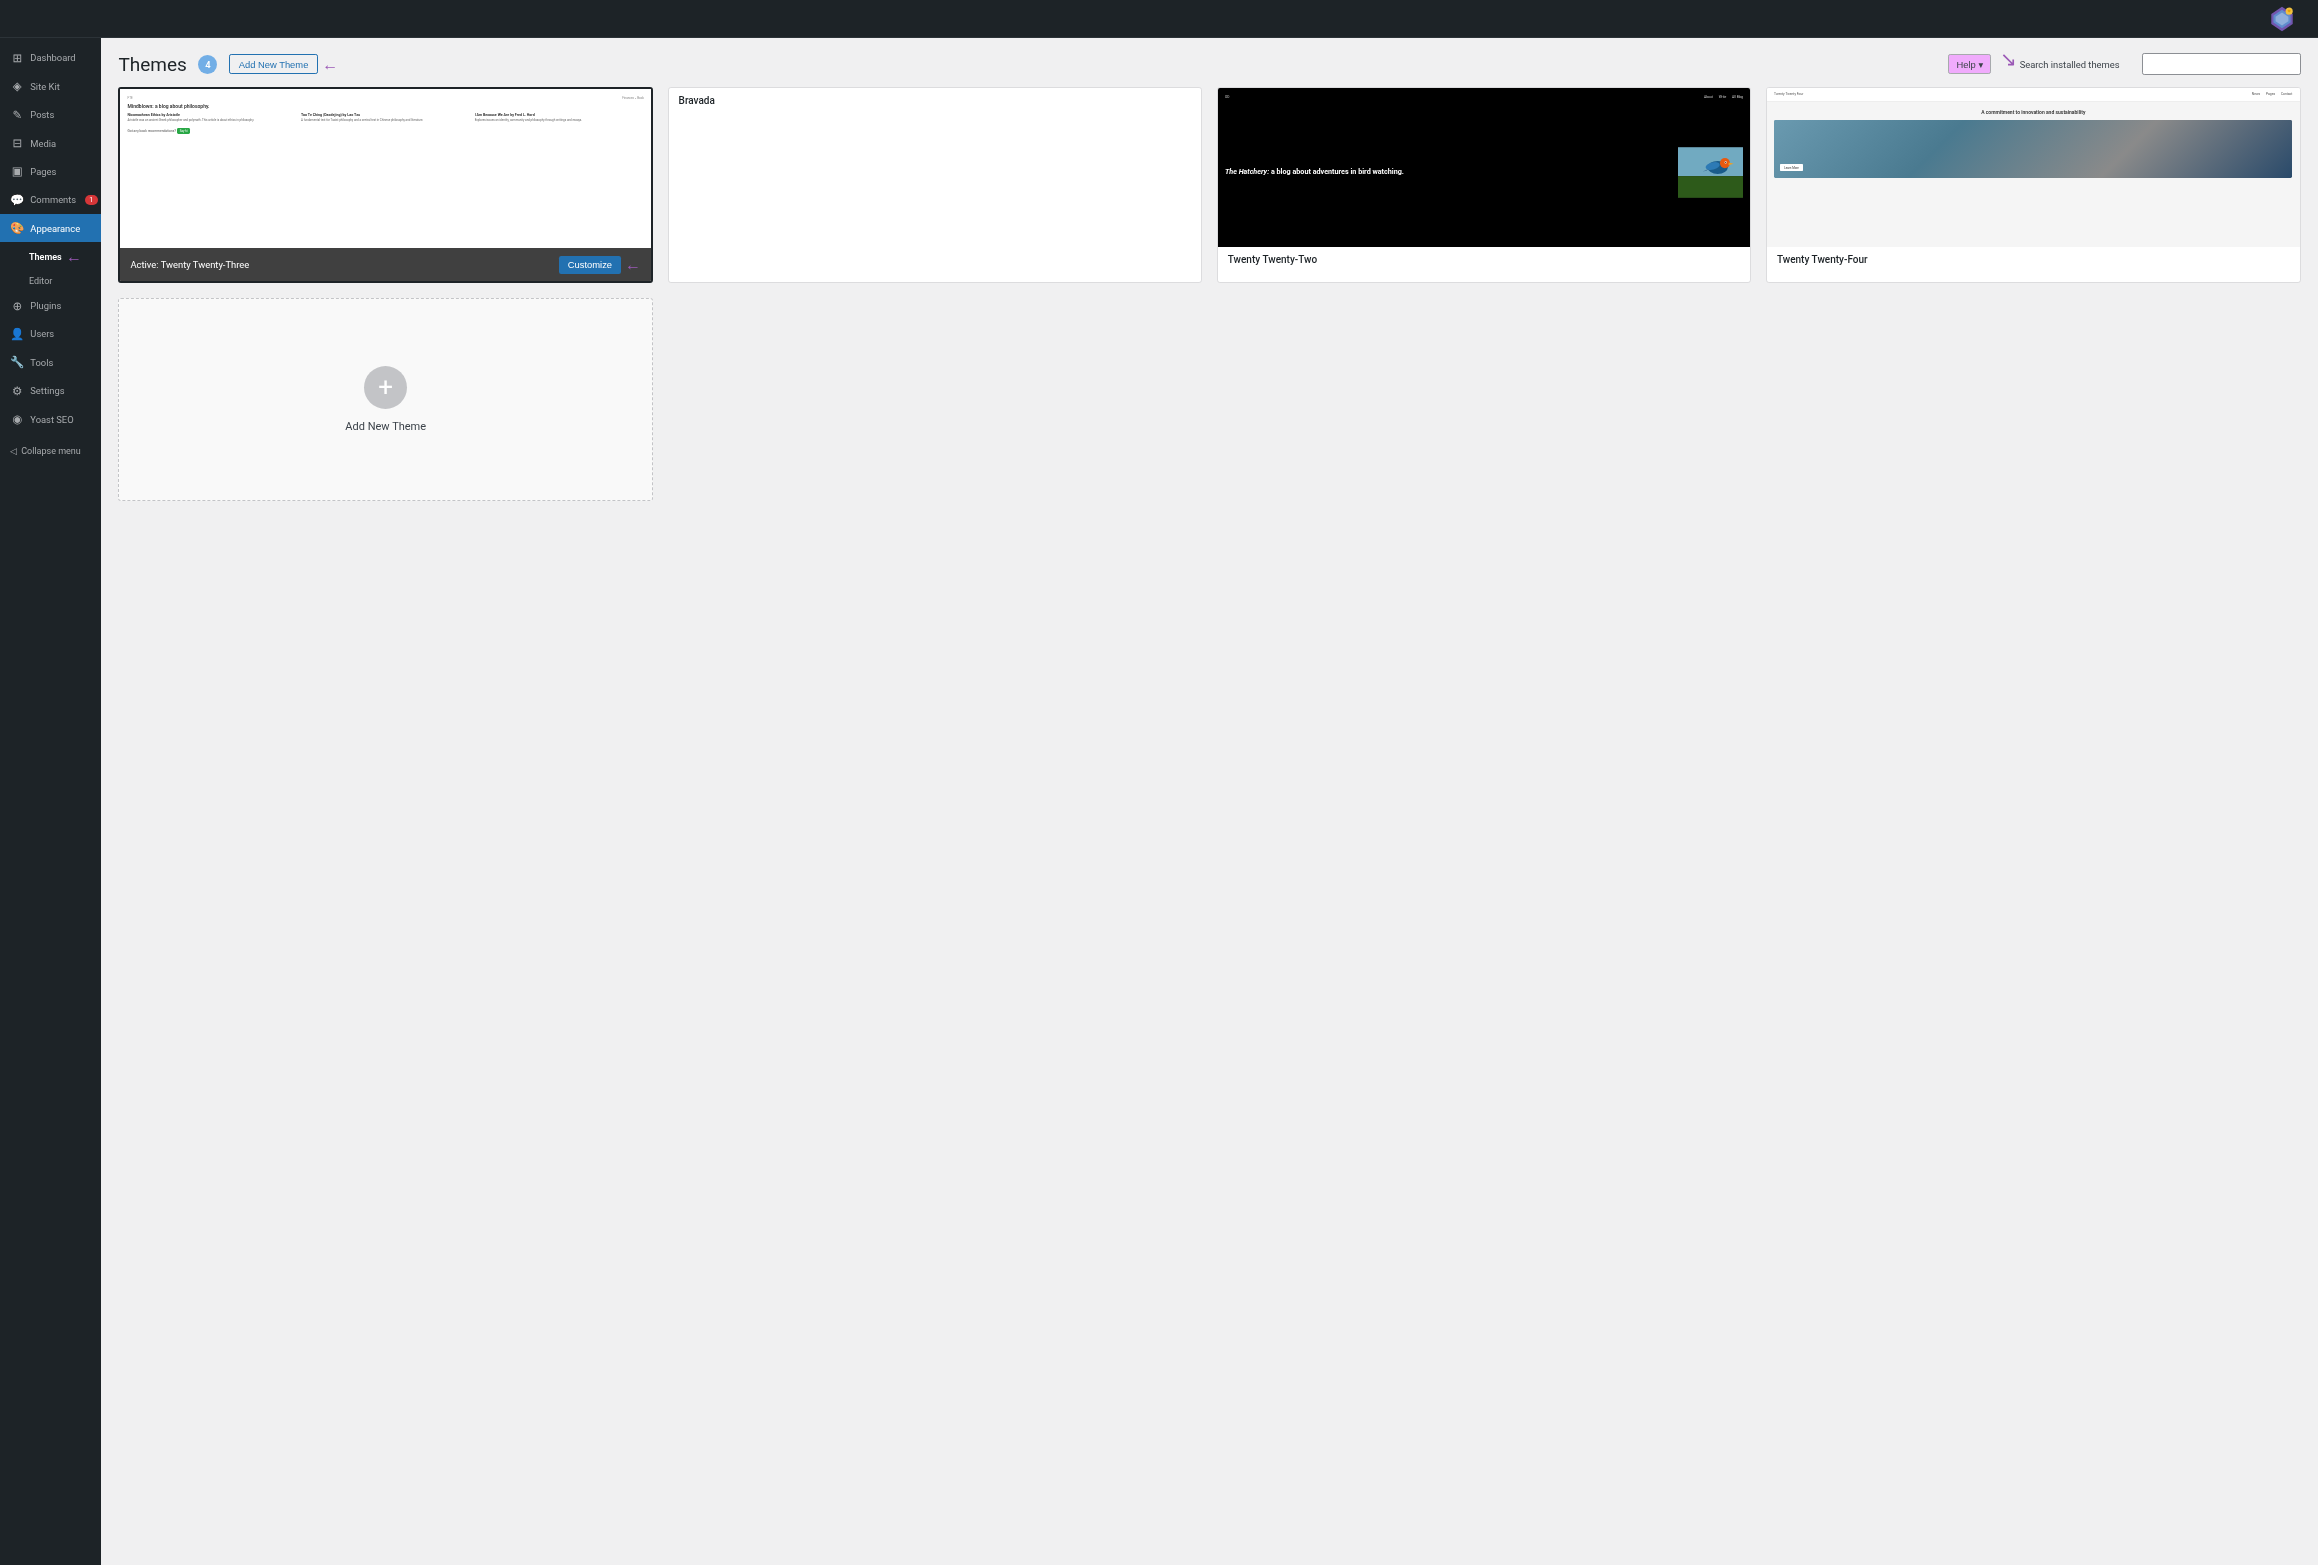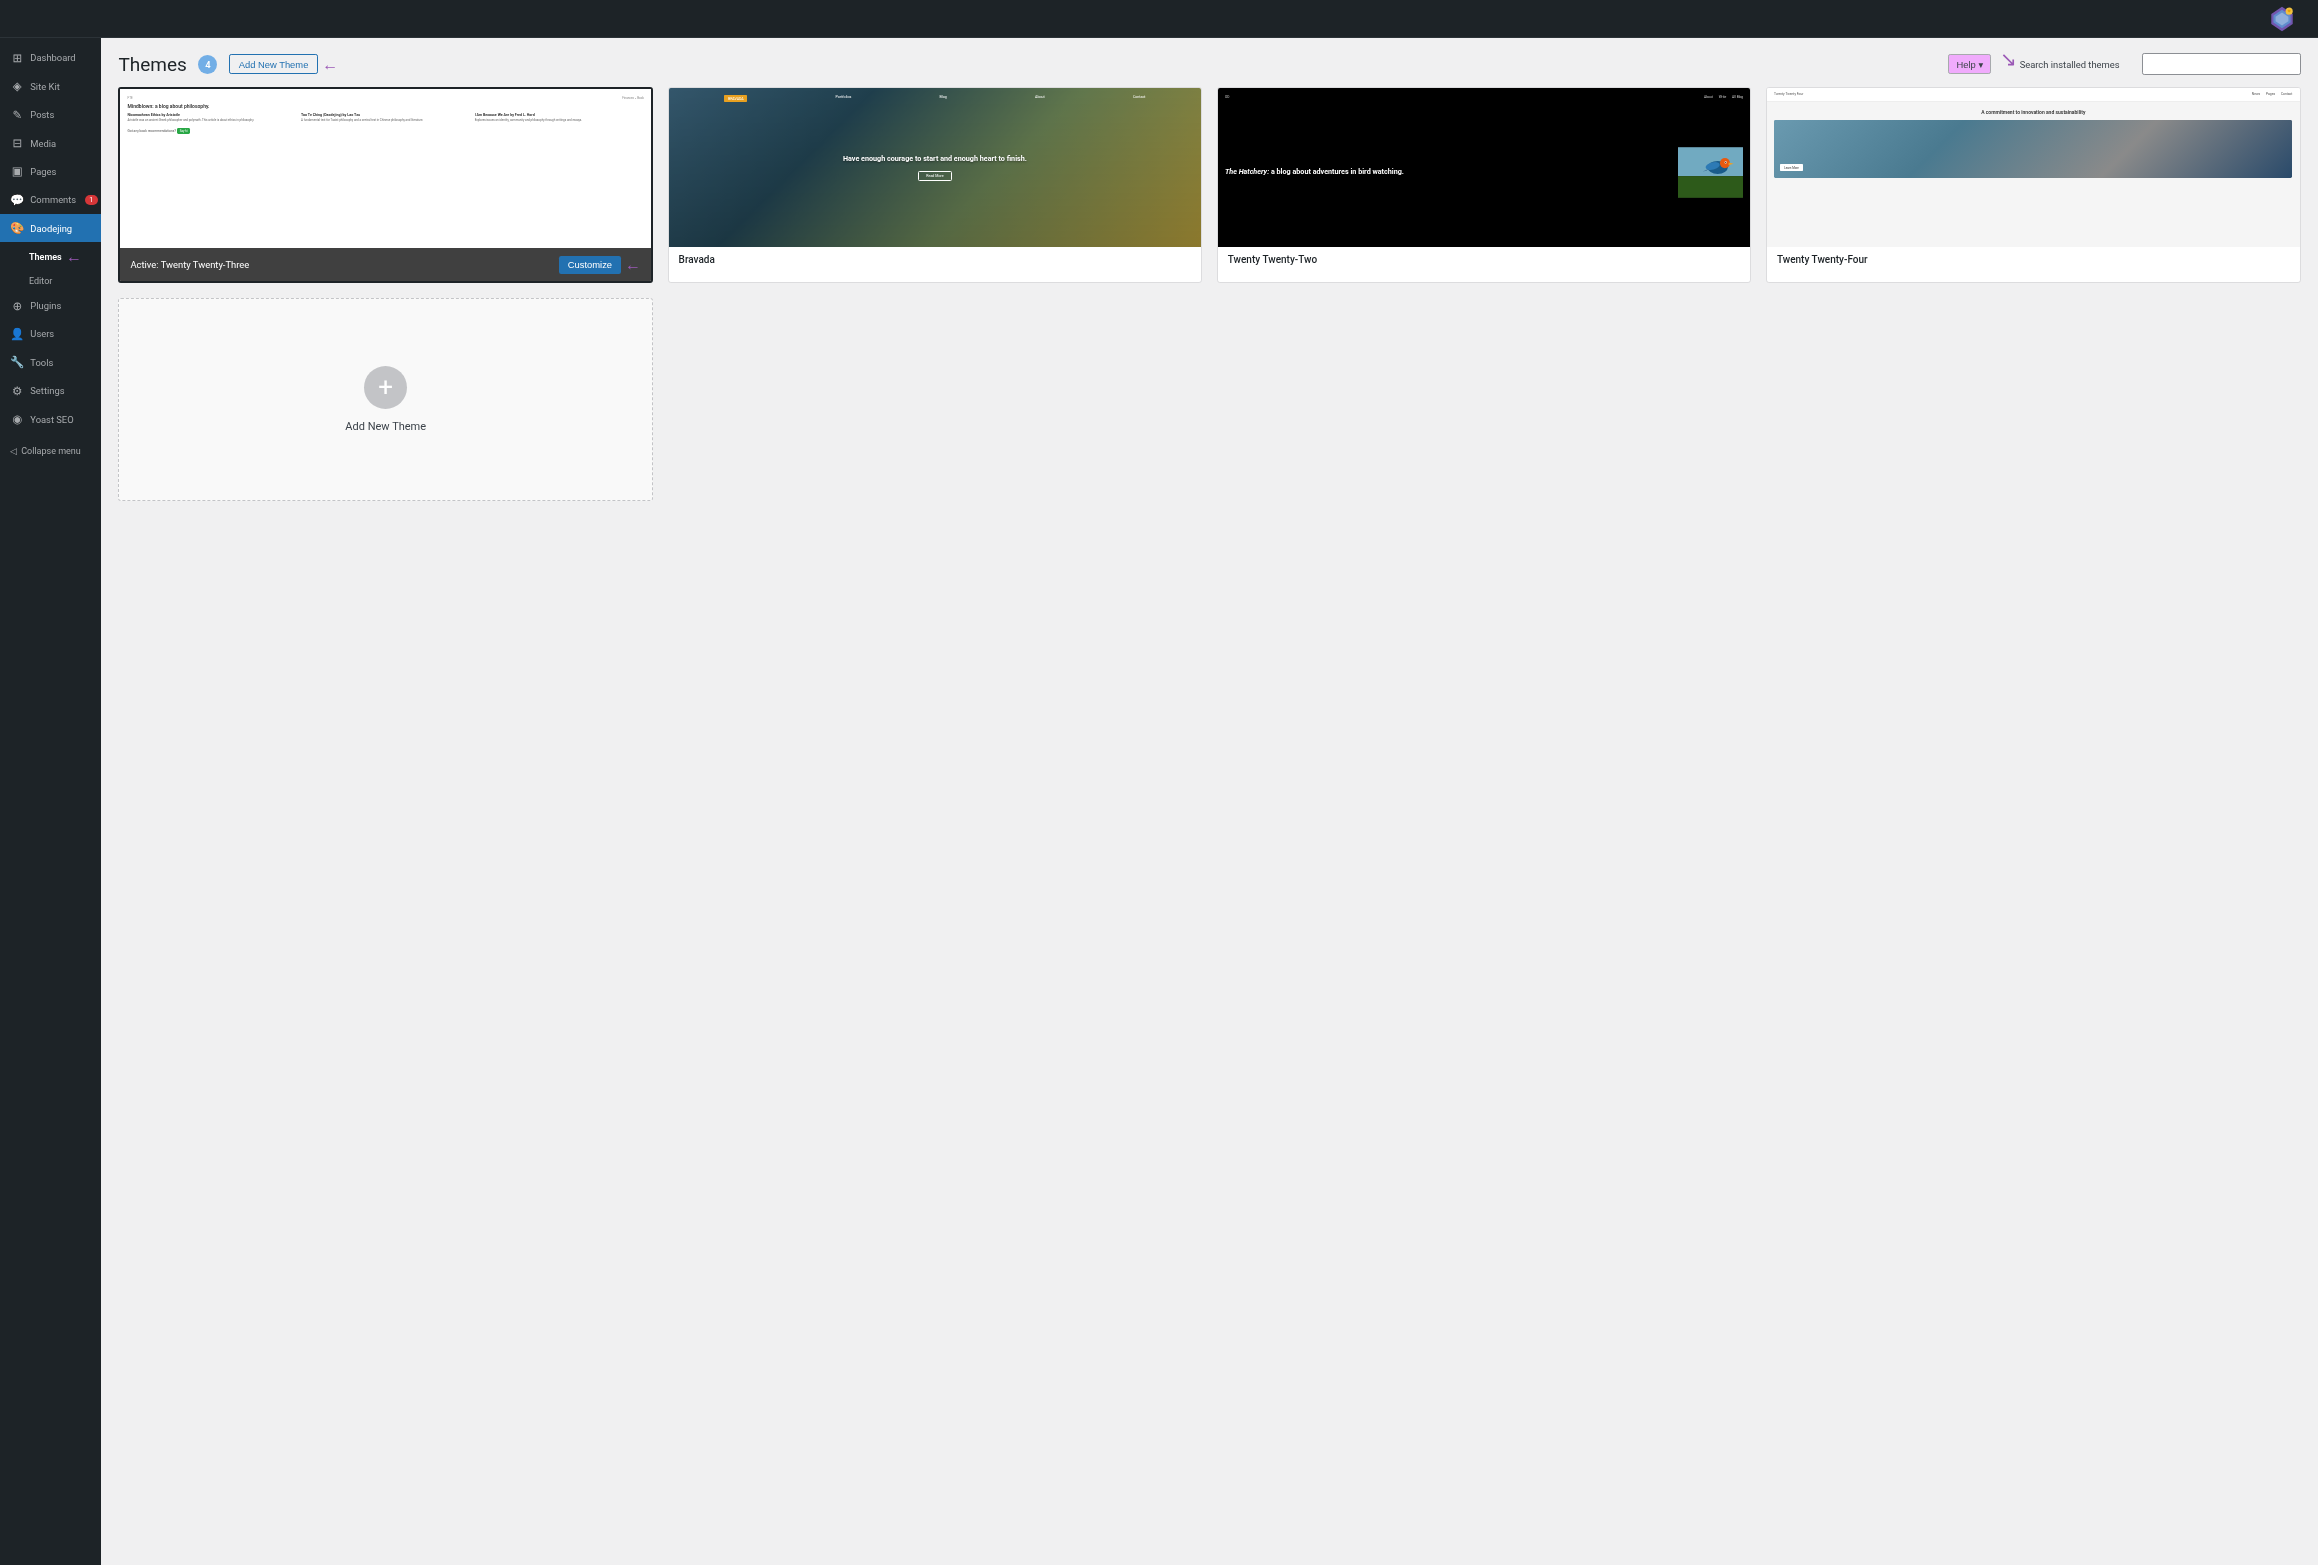--- a/index.html
+++ b/index.html
@@ -425,21 +425,21 @@
     </div>
 
     <div class="sidebar-item">
       <span class="icon">💬</span>
       <span>Comments</span>
       <span class="badge">1</span>
     </div>
 
     <div class="sidebar-item active">
       <span class="icon">🎨</span>
-      <span>Daodejing</span>
+      <span>Appearance</span>
     </div>
 
     <div class="sidebar-sub-item active" style="display:flex;align-items:center;gap:4.3px;">
       <span>Themes</span>
       <span class="sidebar-arrow">←</span>
     </div>
     <div class="sidebar-sub-item">
       <span>Editor</span>
     </div>
 
@@ -538,33 +538,20 @@
             <strong>Twenty Twenty-Three</strong>
           </span>
           <div style="display:flex;align-items:center;gap:4.3px;justify-content:space-between;">
             <button class="customize-btn">Customize</button>
             <span style="color:#9b59b6;font-size:16px;font-weight:700;">←</span>
           </div>
         </div>
       </div>
 
       <div class="theme-card">
-        <div class="theme-screenshot">
-          <div class="preview-bravada">
-            <div class="nav">
-              <span class="logo">BRAVADA</span>
-              <span>Portfolios</span>
-              <span>Blog</span>
-              <span>About</span>
-              <span>Contact</span>
-            </div>
-            <div class="hero-text">Have enough courage to start and enough heart to finish.</div>
-            <div class="cta-btn">Read More</div>
-          </div>
-        </div>
         <div class="theme-name">Bravada</div>
       </div>
 
       <div class="theme-card">
         <div class="theme-screenshot">
           <div class="preview-2022">
             <div class="nav-2022">
               <span>OD</span>
               <div style="display:flex;gap:5.8px;">
                 <span>About</span>

